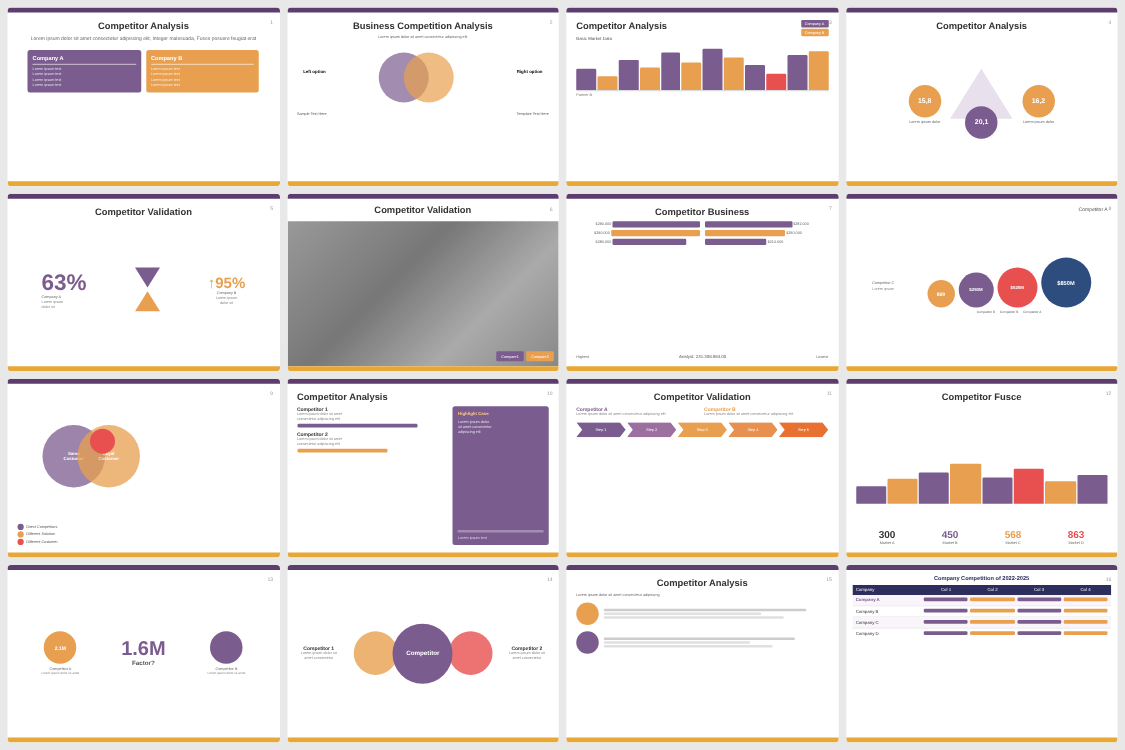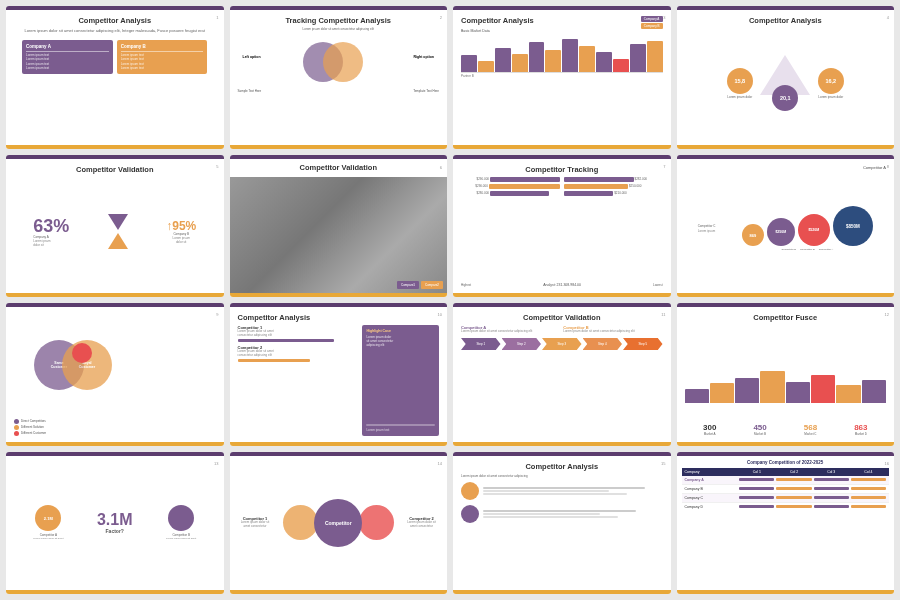--- a/index.html
+++ b/index.html
@@ -124,21 +124,21 @@
         </div>
       </div>
     </div>
     <div class="slide-footer"></div>
   </div>
 
   <div class="slide">
     <div class="slide-top-bar"></div>
     <div class="slide-content">
       <span class="slide-number">2</span>
-      <div class="slide-title">Tracking Competitor Analysis</div>
+      <div class="slide-title">Business Competition Analysis</div>
       <div class="slide-subtitle" style="font-size:3px;">Lorem ipsum dolor sit amet consectetur adipiscing elit</div>
       <div style="position:relative; height:50px; margin-top:2px;">
         <div style="position:absolute; left:50%; transform:translateX(-50%); top:5px; display:flex; align-items:center; justify-content:center; width:80px; height:40px;">
           <div style="width:40px;height:40px;border-radius:50%;background:#7b5c8f;opacity:0.7;position:absolute;left:5px;"></div>
           <div style="width:40px;height:40px;border-radius:50%;background:#e8a050;opacity:0.7;position:absolute;left:25px;"></div>
         </div>
         <div style="position:absolute;left:5px;top:18px;font-size:3.5px;font-weight:bold;">Left option</div>
         <div style="position:absolute;right:5px;top:18px;font-size:3.5px;font-weight:bold;">Right option</div>
       </div>
       <div style="display:flex;justify-content:space-between;margin-top:2px;">
@@ -242,21 +242,21 @@
         </div>
       </div>
     </div>
     <div class="slide-footer"></div>
   </div>
 
   <div class="slide">
     <div class="slide-top-bar"></div>
     <div class="slide-content">
       <span class="slide-number">7</span>
-      <div class="slide-title">Competitor Tracking</div>
+      <div class="slide-title">Competitor Business</div>
       <div style="display:flex;gap:4px;flex:1;">
         <div style="flex:1;">
           <div style="display:flex;align-items:center;margin-bottom:2px;gap:1px;">
             <div style="font-size:3px;color:#666;width:28px;text-align:right;">$290.000</div>
             <div style="height:5px;background:#7b5c8f;flex:1;border-radius:1px;"></div>
           </div>
           <div style="display:flex;align-items:center;margin-bottom:2px;gap:1px;">
             <div style="font-size:3px;color:#666;width:28px;text-align:right;">$290.000</div>
             <div style="height:5px;background:#e8a050;width:75%;border-radius:1px;"></div>
           </div>
@@ -442,21 +442,21 @@
     <div class="slide-top-bar"></div>
     <div class="slide-content">
       <span class="slide-number">13</span>
       <div style="display:flex;align-items:center;justify-content:space-around;flex:1;">
         <div style="text-align:center;">
           <div style="width:26px;height:26px;border-radius:50%;background:#e8a050;display:flex;align-items:center;justify-content:center;font-size:4px;font-weight:bold;color:white;margin:0 auto 2px;">2.1M</div>
           <div style="font-size:3px;color:#666;">Competitor A</div>
           <div style="font-size:2.5px;color:#888;line-height:1.3;width:40px;">Lorem ipsum dolor sit amet</div>
         </div>
         <div style="text-align:center;">
-          <div style="font-size:16px;font-weight:bold;color:#7b5c8f;line-height:1;">3.1M</div>
+          <div style="font-size:16px;font-weight:bold;color:#7b5c8f;line-height:1;">1.6M</div>
           <div style="font-size:5px;font-weight:bold;color:#555;">Factor?</div>
         </div>
         <div style="text-align:center;">
           <div style="width:26px;height:26px;border-radius:50%;background:#7b5c8f;display:flex;align-items:center;justify-content:center;font-size:4px;font-weight:bold;color:white;margin:0 auto 2px;"></div>
           <div style="font-size:3px;color:#666;">Competitor B</div>
           <div style="font-size:2.5px;color:#888;line-height:1.3;width:40px;">Lorem ipsum dolor sit amet</div>
         </div>
       </div>
     </div>
     <div class="slide-footer"></div>

